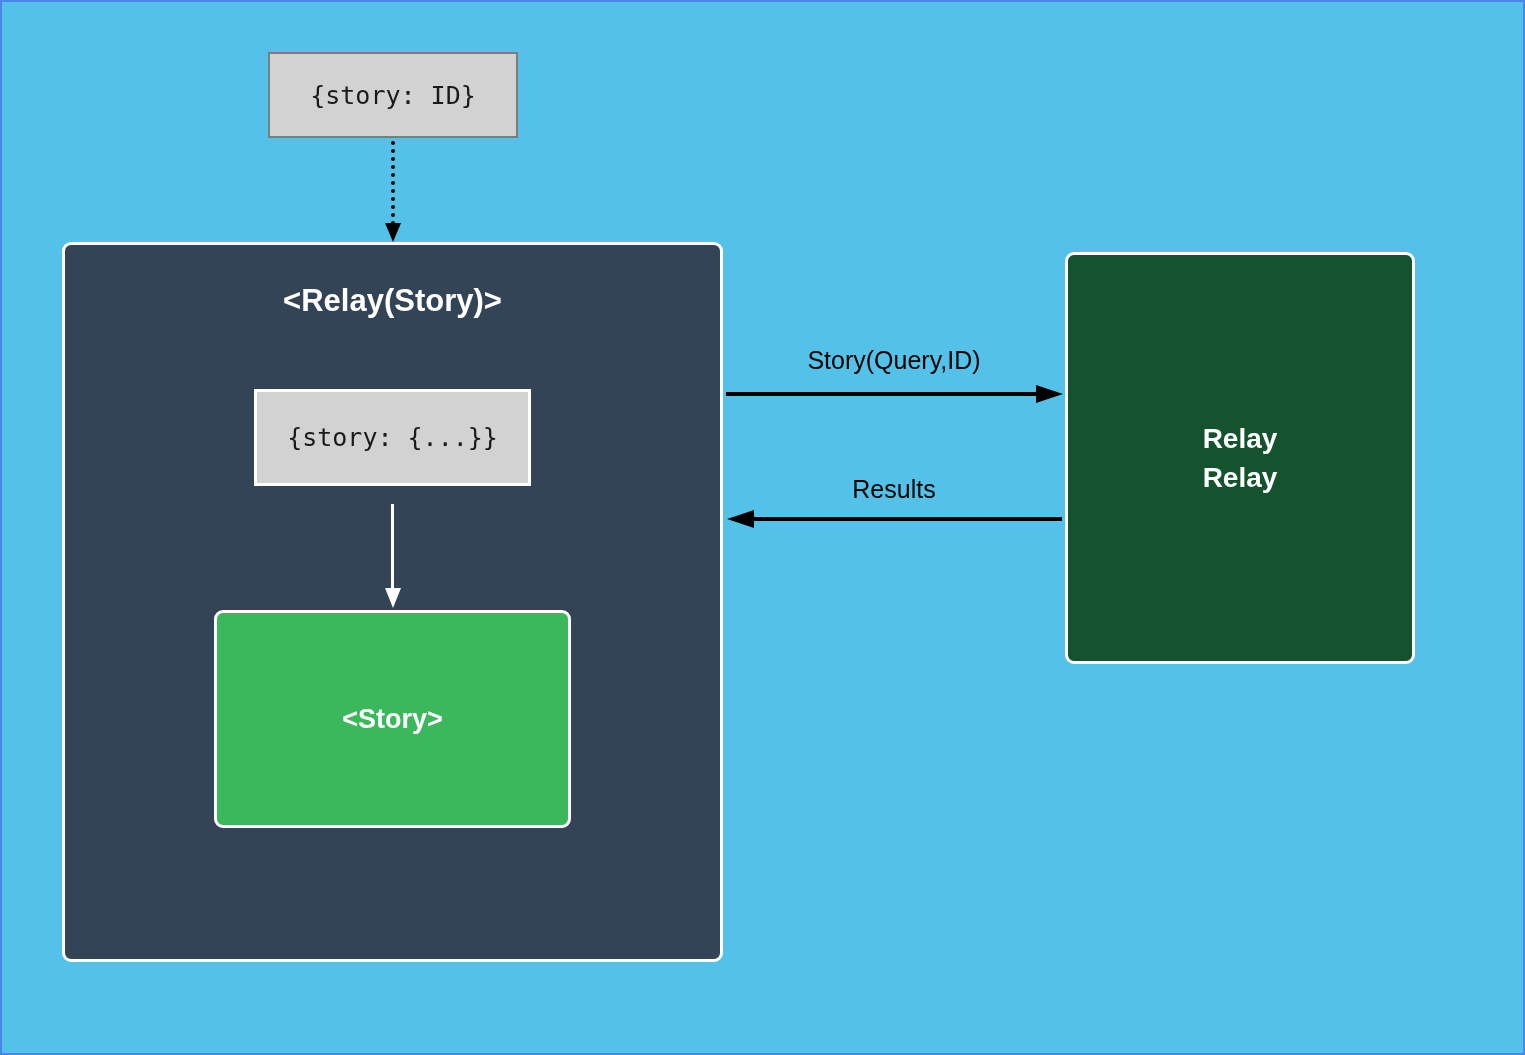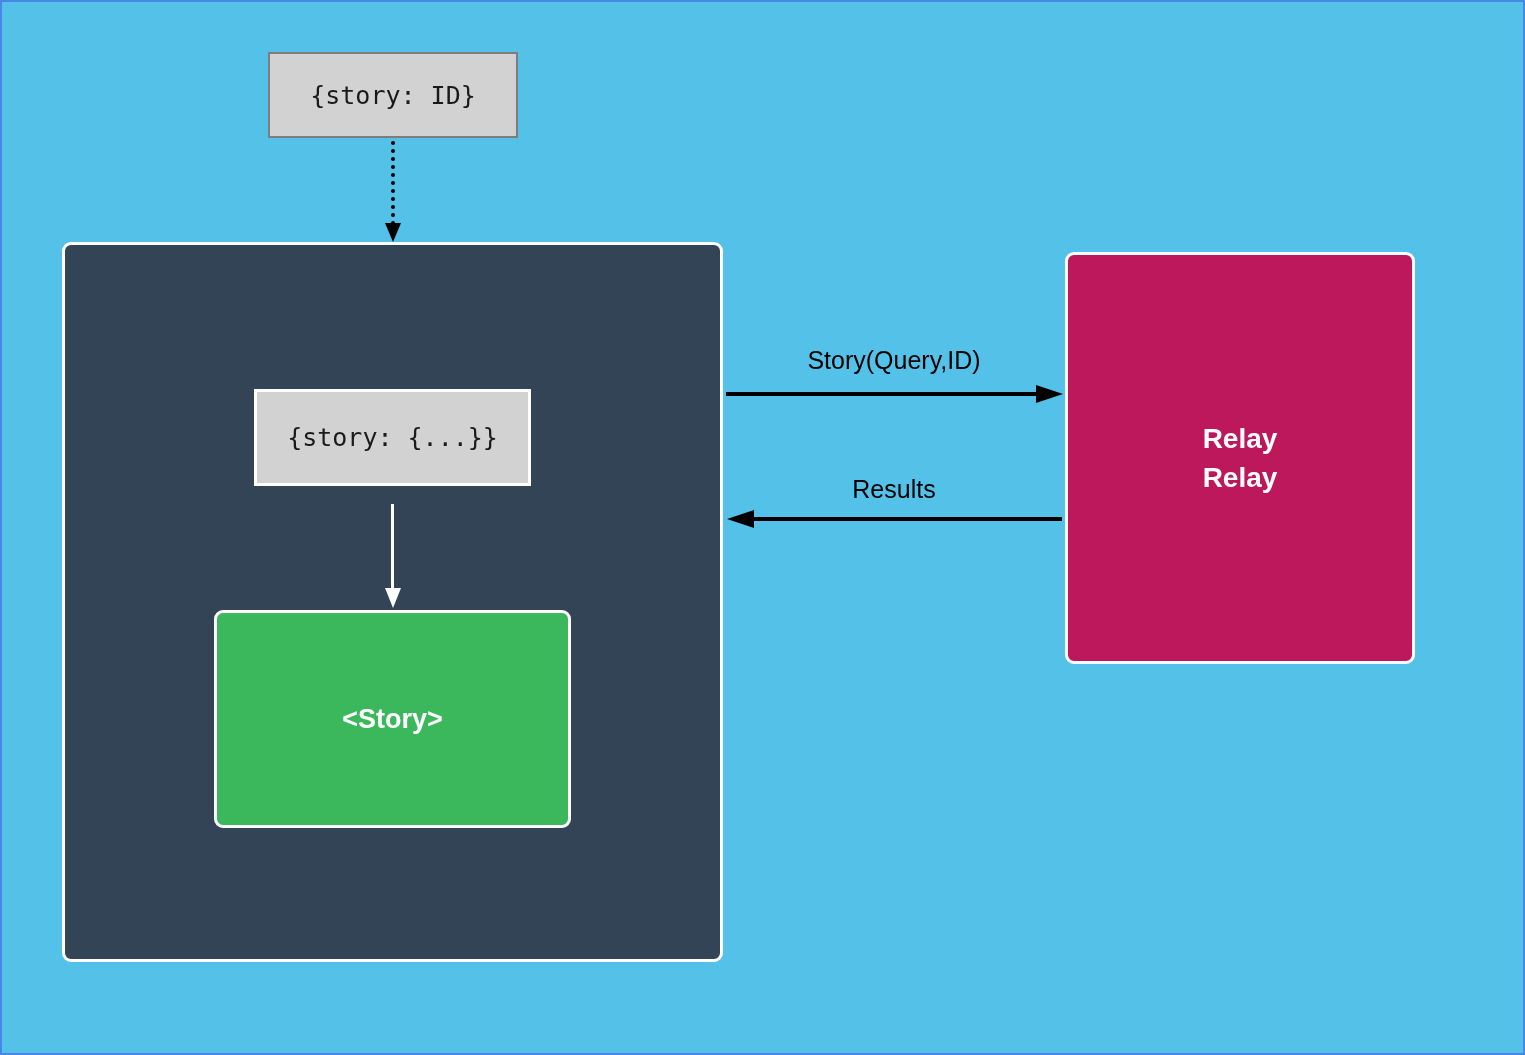--- a/index.html
+++ b/index.html
@@ -61,21 +61,21 @@
     left: 149px; top: 365px; width: 357px; height: 218px;
     background: #3cb85c;
     border: 3px solid #ffffff;
     border-radius: 9px;
     color: #ffffff;
     font-size: 27px;
     font-weight: bold;
   }
   .orange-node {
     left: 1063px; top: 250px; width: 350px; height: 412px;
-    background: #be185d;
+    background: #14532d;
     border: 3px solid #ffffff;
     border-radius: 9px;
     color: #ffffff;
     font-size: 28px;
     font-weight: bold;
     line-height: 39px;
   }
   
   .dotted-stem {
     position: absolute;
@@ -152,20 +152,21 @@
 <div class="stage">
 
   <div class="node gray-node top-gray">
     <span>{story: ID}</span>
   </div>
 
   <div class="dotted-stem"></div>
   <div class="head-down-black"></div>
 
   <div class="dark-container">
+    <div class="container-title">&lt;Relay(Story)&gt;</div>
 
     <div class="node gray-node inner-gray">
       <span>{story: {...}}</span>
     </div>
 
     <div class="white-stem"></div>
     <div class="head-down-white"></div>
 
     <div class="node green-node">
       <span>&lt;Story&gt;</span>

